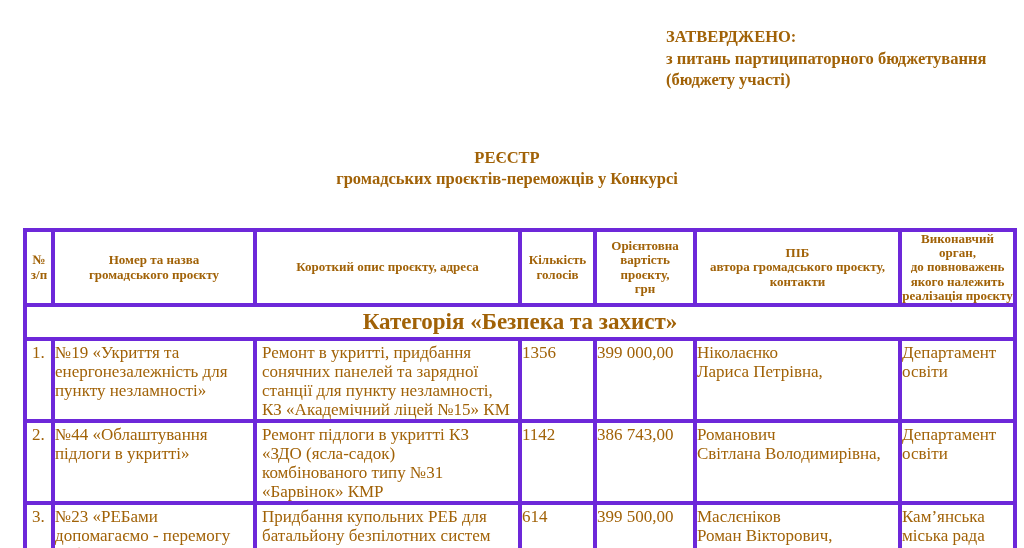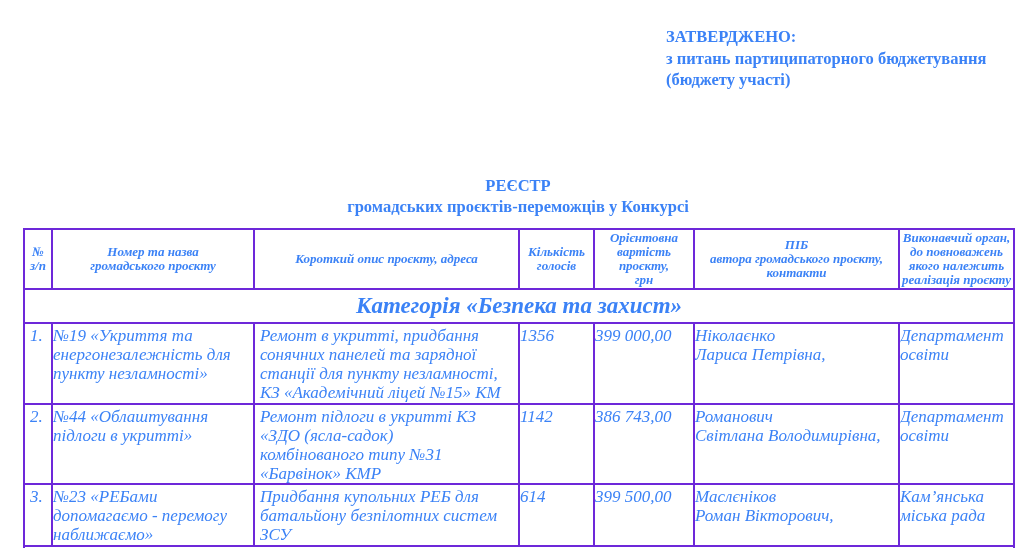--- a/index.html
+++ b/index.html
@@ -7,56 +7,54 @@
     padding: 0;
     background: #ffffff;
   }
   .page {
     position: relative;
     width: 1024px;
     height: 548px;
     background: #ffffff;
     overflow: hidden;
     font-family: "Liberation Serif", "DejaVu Serif", serif;
-    color: #3b82f6;
+    color: #a16207;
   }
   .approval {
     position: absolute;
     left: 666px;
     top: 26px;
     font-weight: bold;
     font-size: 16.5px;
     line-height: 21.5px;
     white-space: nowrap;
   }
   .title {
     position: absolute;
-    left: 23px;
+    left: 12px;
     top: 148px;
     width: 990px;
     text-align: center;
     font-weight: bold;
     font-size: 16.5px;
     line-height: 20.8px;
-    margin-top: 28px;
   }
   table.registry {
     position: absolute;
     left: 23px;
     top: 228px;
     width: 990px;
     border-collapse: collapse;
     table-layout: fixed;
   }
   table.registry th, table.registry td {
-    border: 2px solid #6d28d9;
+    border: 4px solid #6d28d9;
     padding: 0;
     white-space: pre-line;
     overflow: hidden;
-    font-style: italic;
   }
   tr.head th {
     font-weight: bold;
     font-size: 13px;
     line-height: 14.2px;
     text-align: center;
     vertical-align: middle;
   }
   tr.cat td {
     font-weight: bold;

